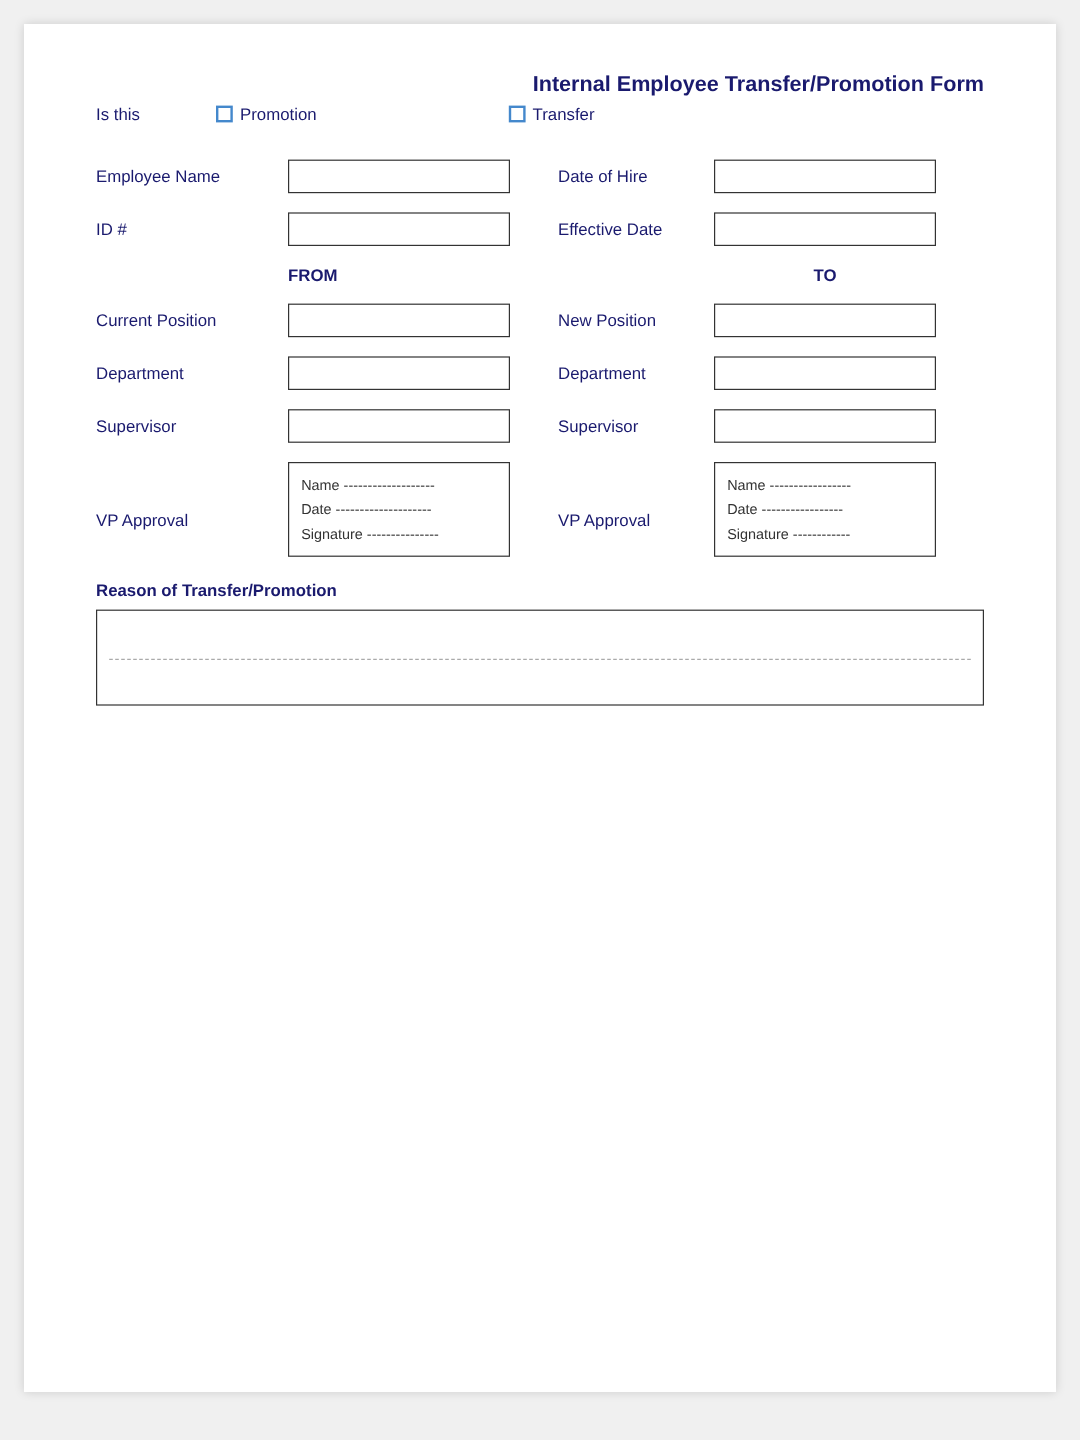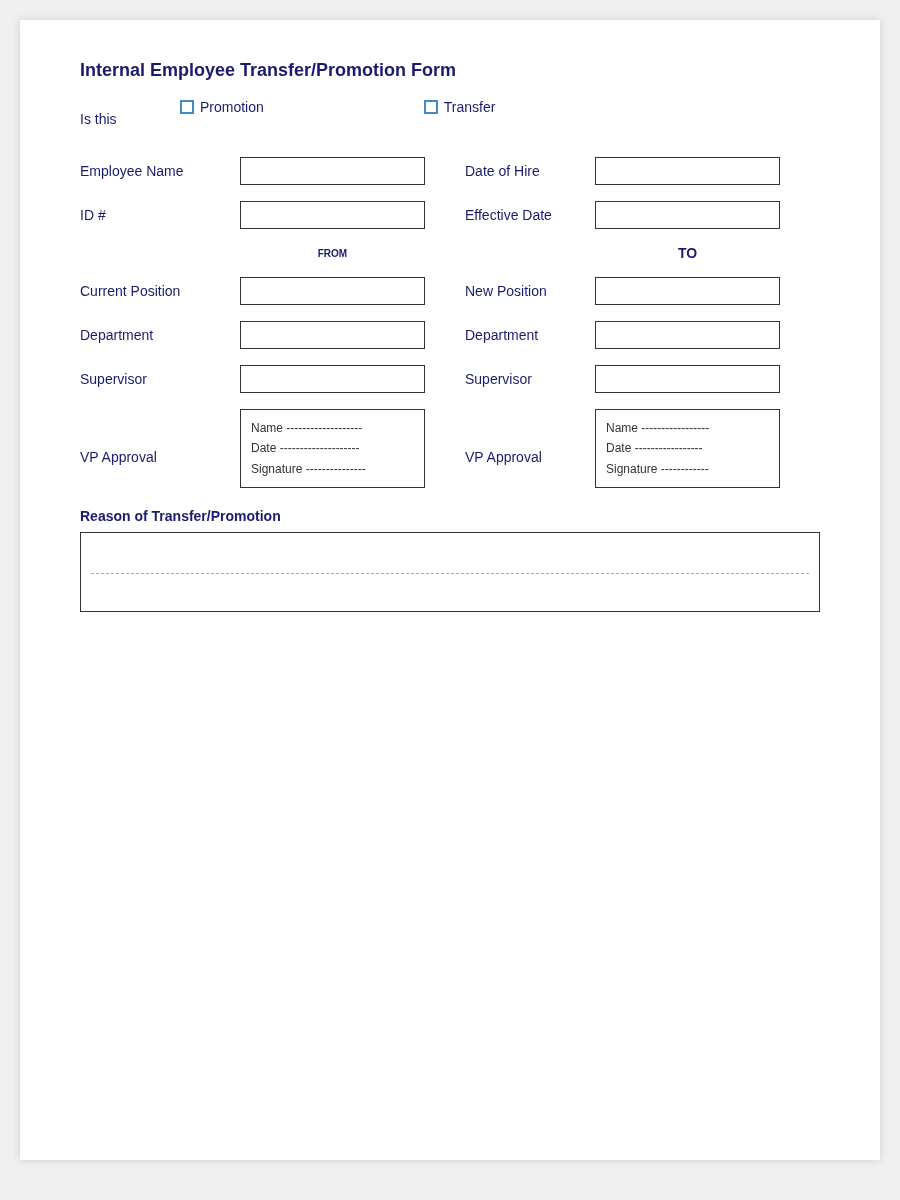--- a/index.html
+++ b/index.html
@@ -13,21 +13,21 @@
       padding: 20px;
     }
     .page {
       background: #fff;
       width: 860px;
       min-height: 1140px;
       padding: 40px 60px;
       box-shadow: 0 0 8px rgba(0,0,0,0.15);
     }
     .form-title {
-      text-align: left;
+      text-align: right;
       font-size: 18px;
       font-weight: bold;
       color: #1a1a6e;
       margin-bottom: 6px;
     }
     .form-subtitle {
       text-align: center;
       font-size: 12px;
       color: #cc0000;
       margin-bottom: 40px;
@@ -35,21 +35,20 @@
     .is-this-row {
       display: flex;
       align-items: center;
       gap: 40px;
       margin-bottom: 30px;
     }
     .is-this-label {
       font-size: 14px;
       color: #1a1a6e;
       width: 60px;
-      margin-top: 24px;
     }
     .checkbox-item {
       display: flex;
       align-items: center;
       gap: 6px;
       font-size: 14px;
       color: #1a1a6e;
     }
     .checkbox-box {
       width: 14px;
@@ -156,22 +155,21 @@
     .from-to-wrapper {
       display: flex;
       align-items: center;
     }
     .from-spacer {
       width: 160px;
       flex-shrink: 0;
     }
     .from-center {
       width: 185px;
-      text-align: center;
-      font-size: 10px;
+      font-size: 14px;
       font-weight: bold;
       color: #1a1a6e;
     }
     .field-gap {
       width: 40px;
       flex-shrink: 0;
     }
     .to-center {
       width: 130px;
       flex-shrink: 0;

